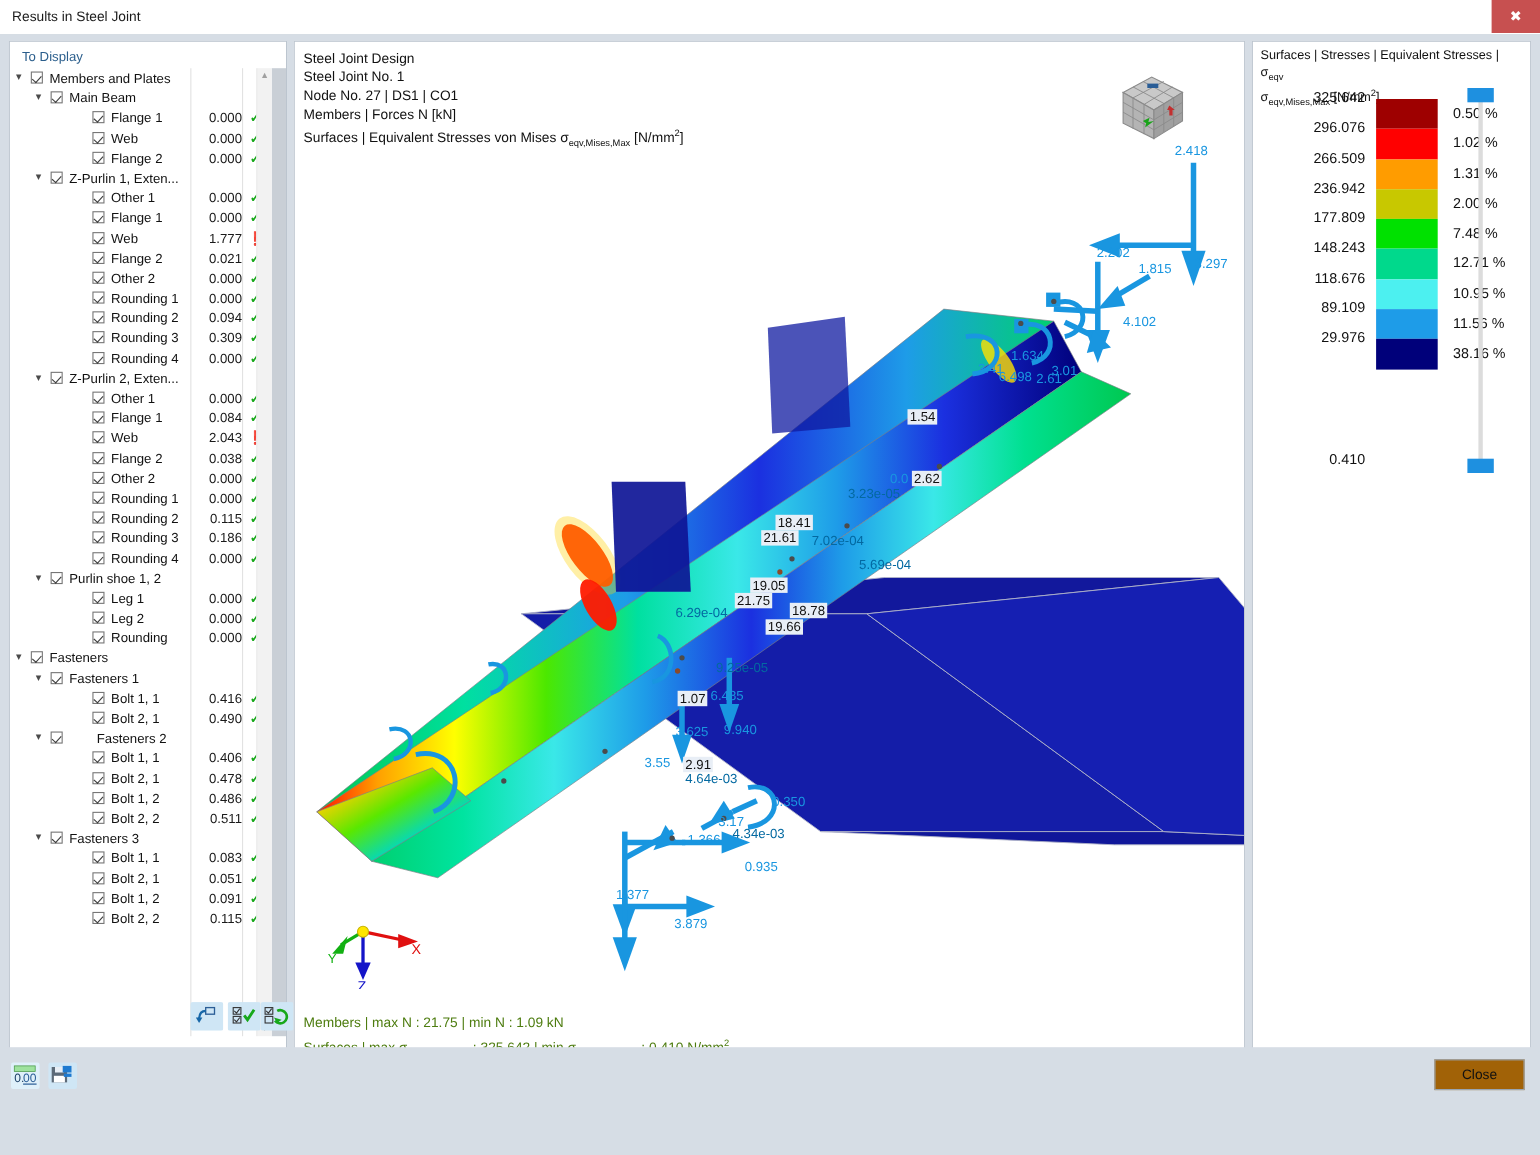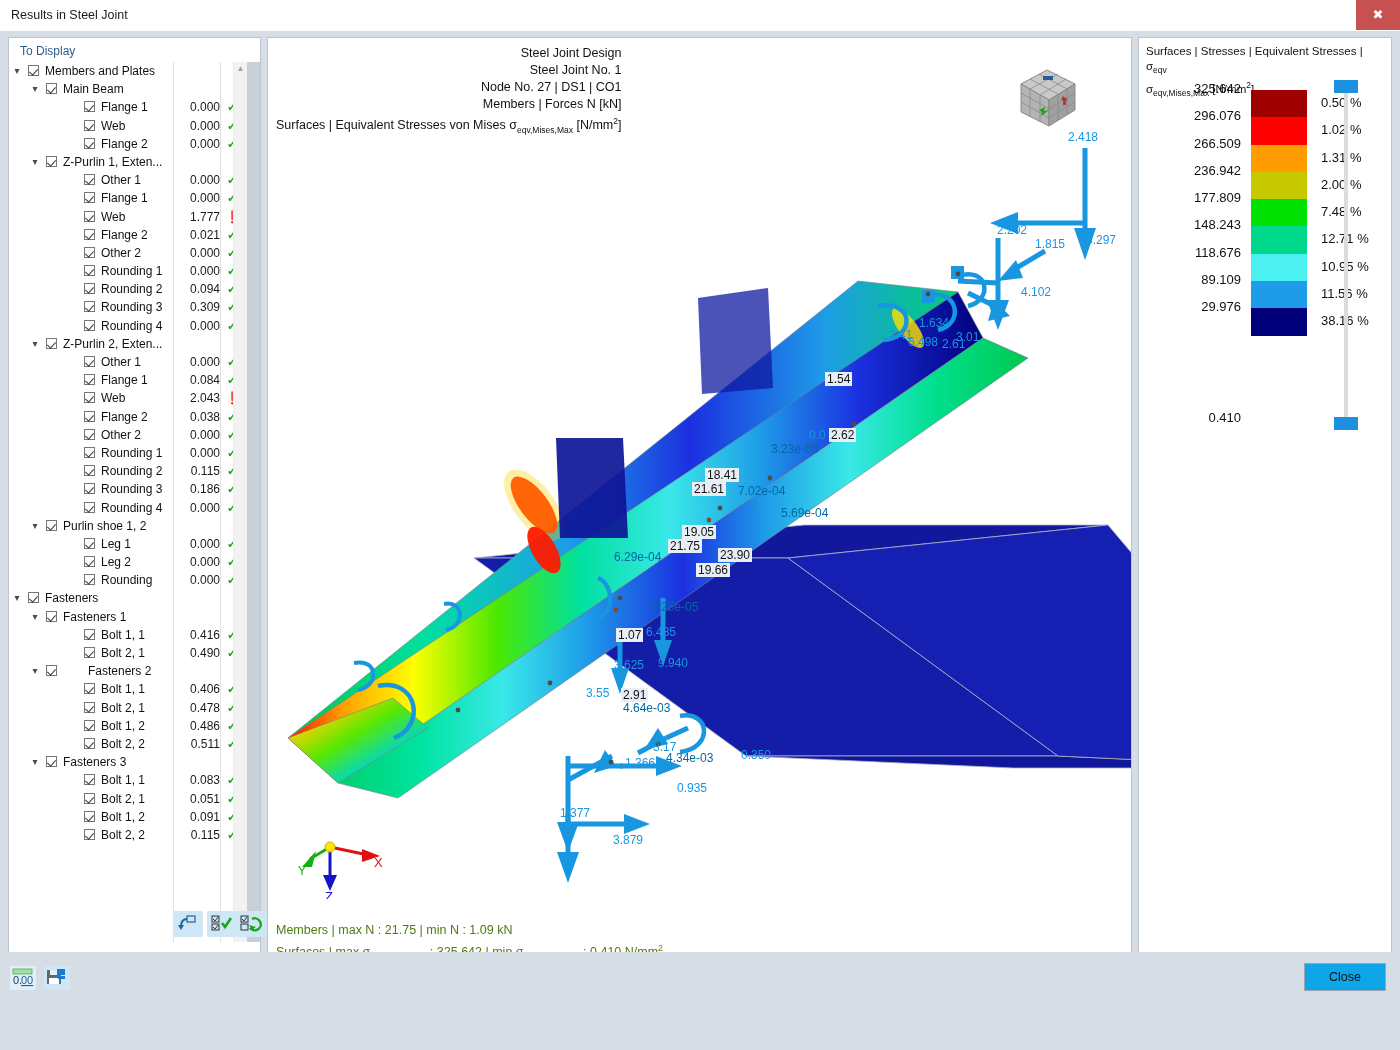--- a/index.html
+++ b/index.html
@@ -100,21 +100,21 @@
   #curve-tab{
     position:absolute;left:52px;top:2px;width:54px;height:34px;background:#eef1f4;
     border:1px solid #c6ccd3;border-bottom:none;cursor:pointer;
   }
   
   #view-panel{
     position:absolute;left:267px;top:6px;width:865px;height:963px;
     background:#ffffff;border:1px solid #bcc5cf;box-sizing:border-box;overflow:hidden;
   }
   #view-header{position:absolute;left:8px;top:7px;font-size:12.5px;line-height:17px;color:#111;}
-  #view-header div{white-space:nowrap;text-align:right;}
+  #view-header div{white-space:nowrap;}
   #view-footer{position:absolute;left:8px;bottom:33px;font-size:12.5px;line-height:18px;color:#4d7c0f;}
   sub{font-size:8.5px;}
   sup{font-size:8.5px;}
   
   #view-cube{position:absolute;right:48px;top:24px;width:70px;height:70px;}
   
   #axis-triad{position:absolute;left:22px;bottom:100px;width:95px;height:70px;}
   
   #view-toolbar{position:absolute;right:4px;bottom:4px;height:26px;}
   .vbtn{
@@ -148,21 +148,21 @@
     position:absolute;right:6px;bottom:6px;width:26px;height:24px;background:#d9ecf7;
     border:1px solid #2a5d96;border-radius:2px;cursor:pointer;
   }
   
   #bottom-bar{position:absolute;left:0;bottom:0;width:1400px;height:49px;background:#d6dde5;}
   #btn-units{position:absolute;left:10px;top:14px;width:26px;height:24px;background:#dff0fa;
     border-radius:2px;cursor:pointer;font-size:11px;text-align:center;color:#1c3f66;}
   #btn-save{position:absolute;left:44px;top:14px;width:26px;height:24px;background:#cfe6f5;
     border-radius:2px;cursor:pointer;}
   #close-button{
-    position:absolute;right:14px;top:11px;width:80px;height:26px;background:#0ea5e9;
+    position:absolute;right:14px;top:11px;width:80px;height:26px;background:#a16207;
     border:1px solid #9aa5b1;font-size:12.5px;color:#111;text-align:center;line-height:26px;
     cursor:pointer;
   }
   
   .lab{position:absolute;font-size:12px;white-space:nowrap;}
   .lab.force{color:#1996e0;}
   .lab.stress{color:#111;background:#e8eef6;padding:0 2px;}
   .lab.stress-l{color:#0369a1;}
 </style>
 </head>
@@ -640,32 +640,32 @@
         <span class="lab force" style="left: 674px; top: 299px;">2.61</span>
         <span class="lab force" style="left: 541px; top: 390px;">0.0</span>
         <span class="lab stress" style="left: 561px; top: 390px;">2.62</span>
         <span class="lab stress-l" style="left: 503px; top: 404px;">3.23e-05</span>
         <span class="lab stress" style="left: 437px; top: 430px;">18.41</span>
         <span class="lab stress" style="left: 424px; top: 444px;">21.61</span>
         <span class="lab stress-l" style="left: 470px; top: 446px;">7.02e-04</span>
         <span class="lab stress-l" style="left: 513px; top: 468px;">5.69e-04</span>
         <span class="lab stress" style="left: 414px; top: 487px;">19.05</span>
         <span class="lab stress" style="left: 400px; top: 501px;">21.75</span>
-        <span class="lab stress" style="left: 450px; top: 510px;">23.90</span>
+        <span class="lab stress" style="left: 450px; top: 510px;">18.78</span>
         <span class="lab stress" style="left: 428px; top: 525px;">19.66</span>
         <span class="lab stress-l" style="left: 346px; top: 512px;">6.29e-04</span>
         <span class="lab stress-l" style="left: 383px; top: 562px;">9.25e-05</span>
         <span class="lab stress" style="left: 348px; top: 590px;">1.07</span>
         <span class="lab force" style="left: 378px; top: 587px;">6.485</span>
         <span class="lab force" style="left: 346px; top: 620px;">3.625</span>
         <span class="lab force" style="left: 390px; top: 618px;">9.940</span>
         <span class="lab stress" style="left: 353px; top: 650px;">2.91</span>
         <span class="lab stress-l" style="left: 355px; top: 663px;">4.64e-03</span>
         <span class="lab force" style="left: 318px; top: 648px;">3.55</span>
-        <span class="lab force" style="left: 434px; top: 710px; margin-left: 39px;">0.350</span>
+        <span class="lab force" style="left: 434px; top: 684px;">0.350</span>
         <span class="lab stress-l" style="left: 398px; top: 713px;">4.34e-03</span>
         <span class="lab force" style="left: 385px; top: 702px;">3.17</span>
         <span class="lab force" style="left: 357px; top: 718px;">1.366</span>
         <span class="lab force" style="left: 409px; top: 743px;">0.935</span>
         <span class="lab force" style="left: 292px; top: 768px;">1.377</span>
         <span class="lab force" style="left: 345px; top: 795px;">3.879</span>
       </div>
 
     <div id="view-cube">
       <svg width="70" height="70" viewBox="0 0 70 70">

